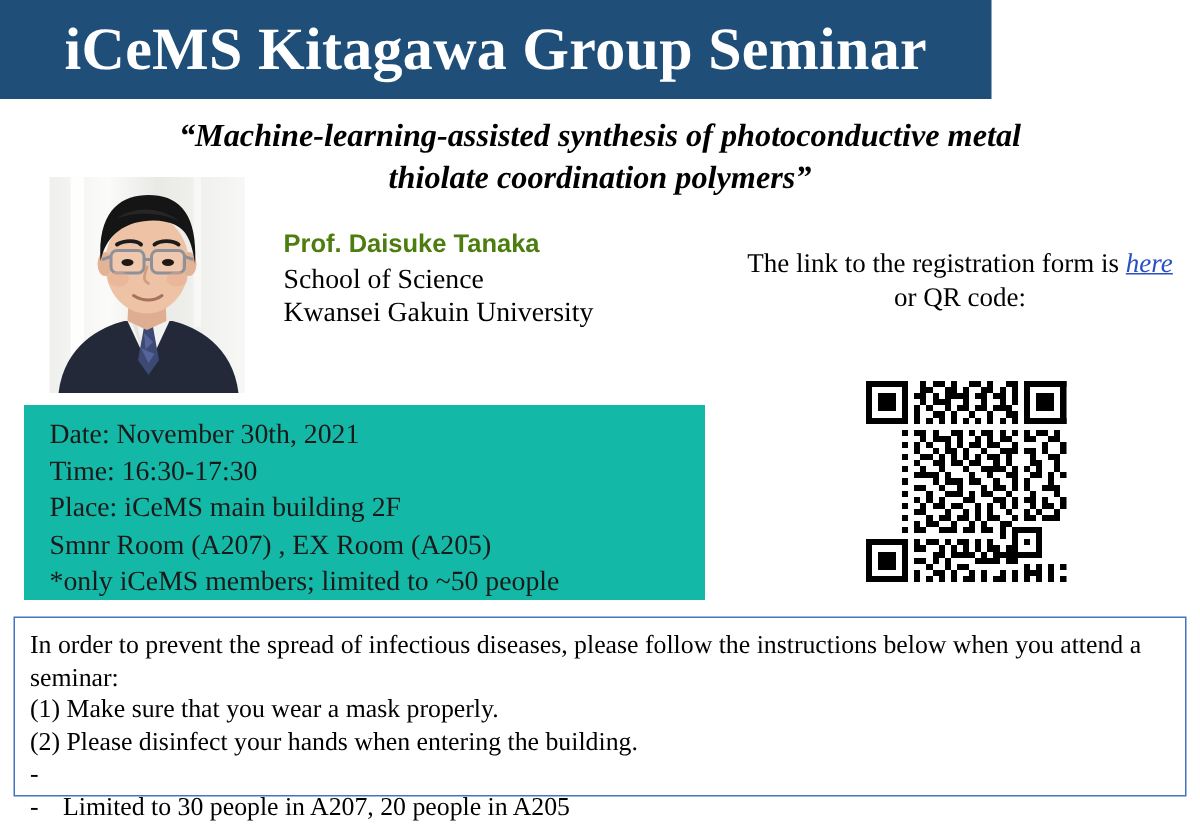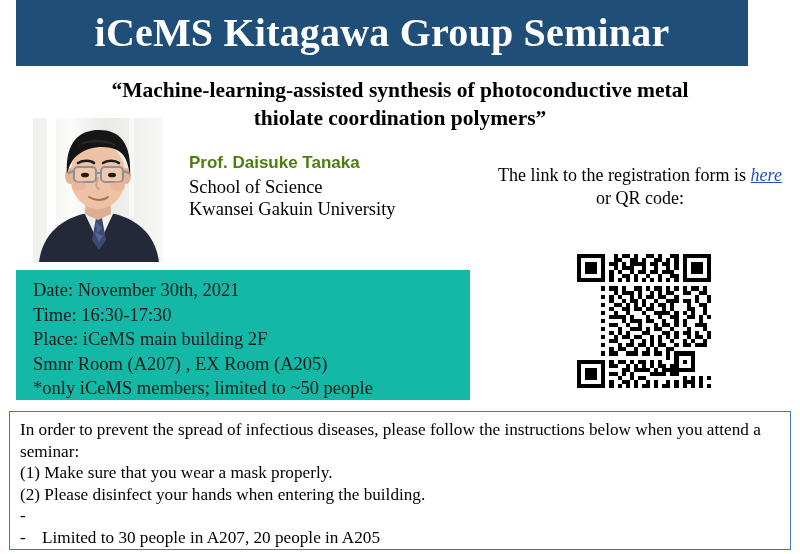--- a/index.html
+++ b/index.html
@@ -12,23 +12,23 @@
     background: #ffffff;
     font-family: "Liberation Serif", serif;
     color: #000000;
     overflow: hidden;
     position: relative;
   }
 
   
   .header-banner {
     position: absolute;
-    left: 16px;
+    left: 0;
     top: 0;
-    width: 732px;
+    width: 661px;
     height: 66px;
     background: #1f4e79;
     display: flex;
     align-items: center;
     justify-content: center;
   }
   .header-title {
     color: #ffffff;
     font-family: "Liberation Serif", serif;
     font-weight: bold;
@@ -40,20 +40,21 @@
 
   
   .talk-title {
     position: absolute;
     left: 40px;
     top: 76px;
     width: 720px;
     text-align: center;
     font-family: "Liberation Serif", serif;
     font-weight: bold;
+    font-style: italic;
     font-size: 21.5px;
     line-height: 28px;
     color: #000000;
   }
 
   
   .speaker-photo {
     position: absolute;
     left: 33px;
     top: 118px;
@@ -144,21 +145,21 @@
     color: #1a1a1a;
     white-space: nowrap;
   }
 
   
   .notice-box {
     position: absolute;
     left: 9px;
     top: 411px;
     width: 782px;
-    height: 139px;
+    height: 120px;
     border: 1.5px solid #4472c4;
     box-sizing: border-box;
     background: #ffffff;
     padding: 7px 10px 0 10px;
   }
   .notice-para {
     font-family: "Liberation Serif", serif;
     font-size: 17.2px;
     line-height: 21.5px;
     color: #000000;

